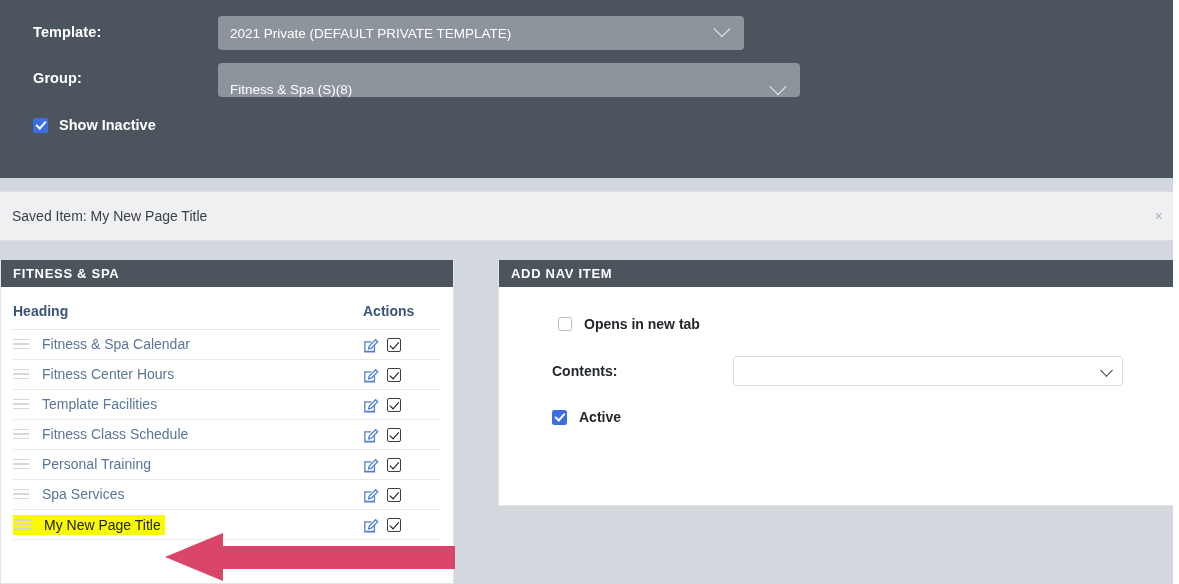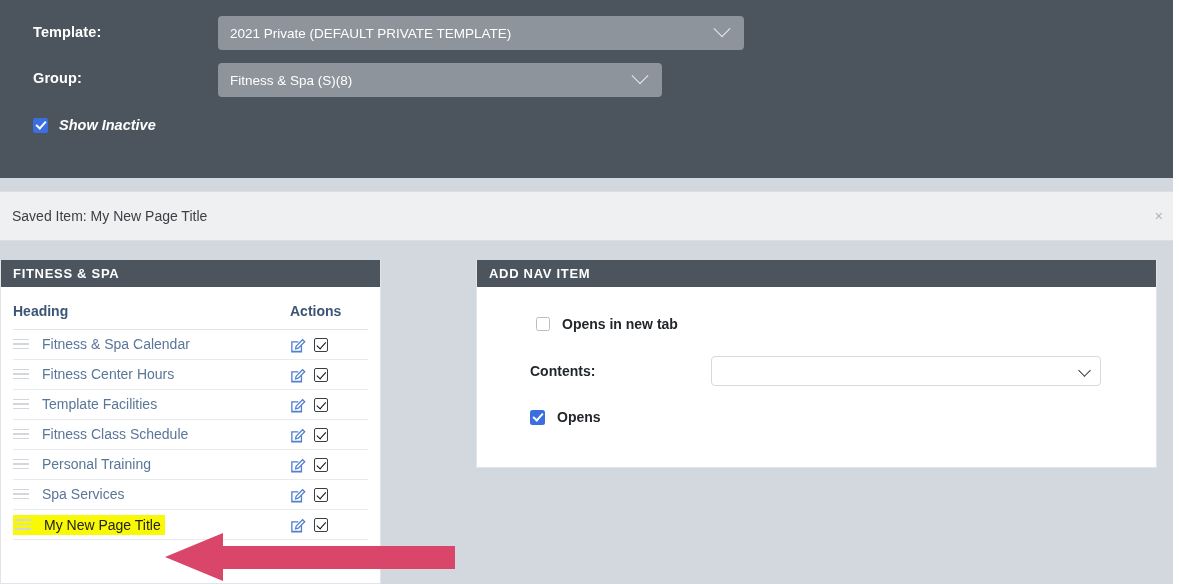--- a/index.html
+++ b/index.html
@@ -70,21 +70,21 @@
     background: #ffffff;
     border: 1px solid #b9bec6;
     border-radius: 2.5px;
     display: inline-block;
     flex: none;
   }
 
   .show-inactive {
     position: absolute;
     left: 33px; top: 117px;
-    display: flex; align-items: center; gap: 11px; font-style: italic;
+    display: flex; align-items: center; gap: 11px;
   }
   .show-inactive .txt {
     color: #fff; font-size: 14.5px; font-weight: bold;
   }
 
   
   .alert {
     position: absolute;
     left: 0; top: 191px;
     width: 1173px; height: 50px;
@@ -120,22 +120,22 @@
     font-size: 13px;
     font-weight: bold;
     letter-spacing: 0.7px;
     height: 27px;
     display: flex;
     align-items: center;
     padding-left: 12px;
     text-transform: uppercase;
   }
 
-  #left-panel { left: 0; top: 260px; width: 381px; height: 324px; }
-  #right-panel { left: 476px; top: 260px; width: 681px; height: 208px; }
+  #left-panel { left: 0; top: 260px; width: 454px; height: 324px; }
+  #right-panel { left: 498px; top: 260px; width: 681px; height: 246px; }
 
   .panel-body { padding: 0 12px; border-radius: 6px; }
 
   
   table.navlist { width: 100%; border-collapse: collapse; }
   table.navlist th {
     text-align: left;
     font-size: 14px;
     font-weight: bold;
     color: #3b5576;
@@ -250,21 +250,21 @@
       <span class="filter-label">Template:</span>
     </div>
     <div class="select-box" style="left:218px; top:16px; width:526px;">
       <span class="sel-text">2021 Private (DEFAULT PRIVATE TEMPLATE)</span>
       <span class="chev"></span>
     </div>
 
     <div class="filter-row" style="left:33px; top:70px;">
       <span class="filter-label">Group:</span>
     </div>
-    <div class="select-box" style="left:218px; top:63px; width:444px;">
+    <div class="select-box" style="left:218px; top:63px; width:582px;align-items:flex-end;">
       <span class="sel-text">Fitness &amp; Spa (S)(8)</span>
       <span class="chev"></span>
     </div>
 
     <div class="show-inactive">
       <span class="cb-blue"></span>
       <span class="txt">Show Inactive</span>
     </div>
   </div>
 
@@ -448,21 +448,21 @@
 
       <div class="fr">
         <span class="lbl">Contents:</span>
         <div class="select-input">
           <span class="dchev"></span>
         </div>
       </div>
 
       <div class="active-row">
         <span class="cb-blue"></span>
-        <span class="alabel">Opens</span>
+        <span class="alabel">Active</span>
       </div>
     </div>
   </div>
 
   <svg id="arrow" viewBox="0 0 290 48">
     <polygon points="0,24 58,0 58,13 290,13 290,36 58,36 58,48" fill="#d9466a"></polygon>
   </svg>
 
   <div class="scroll-sliver"></div>
 </div>

